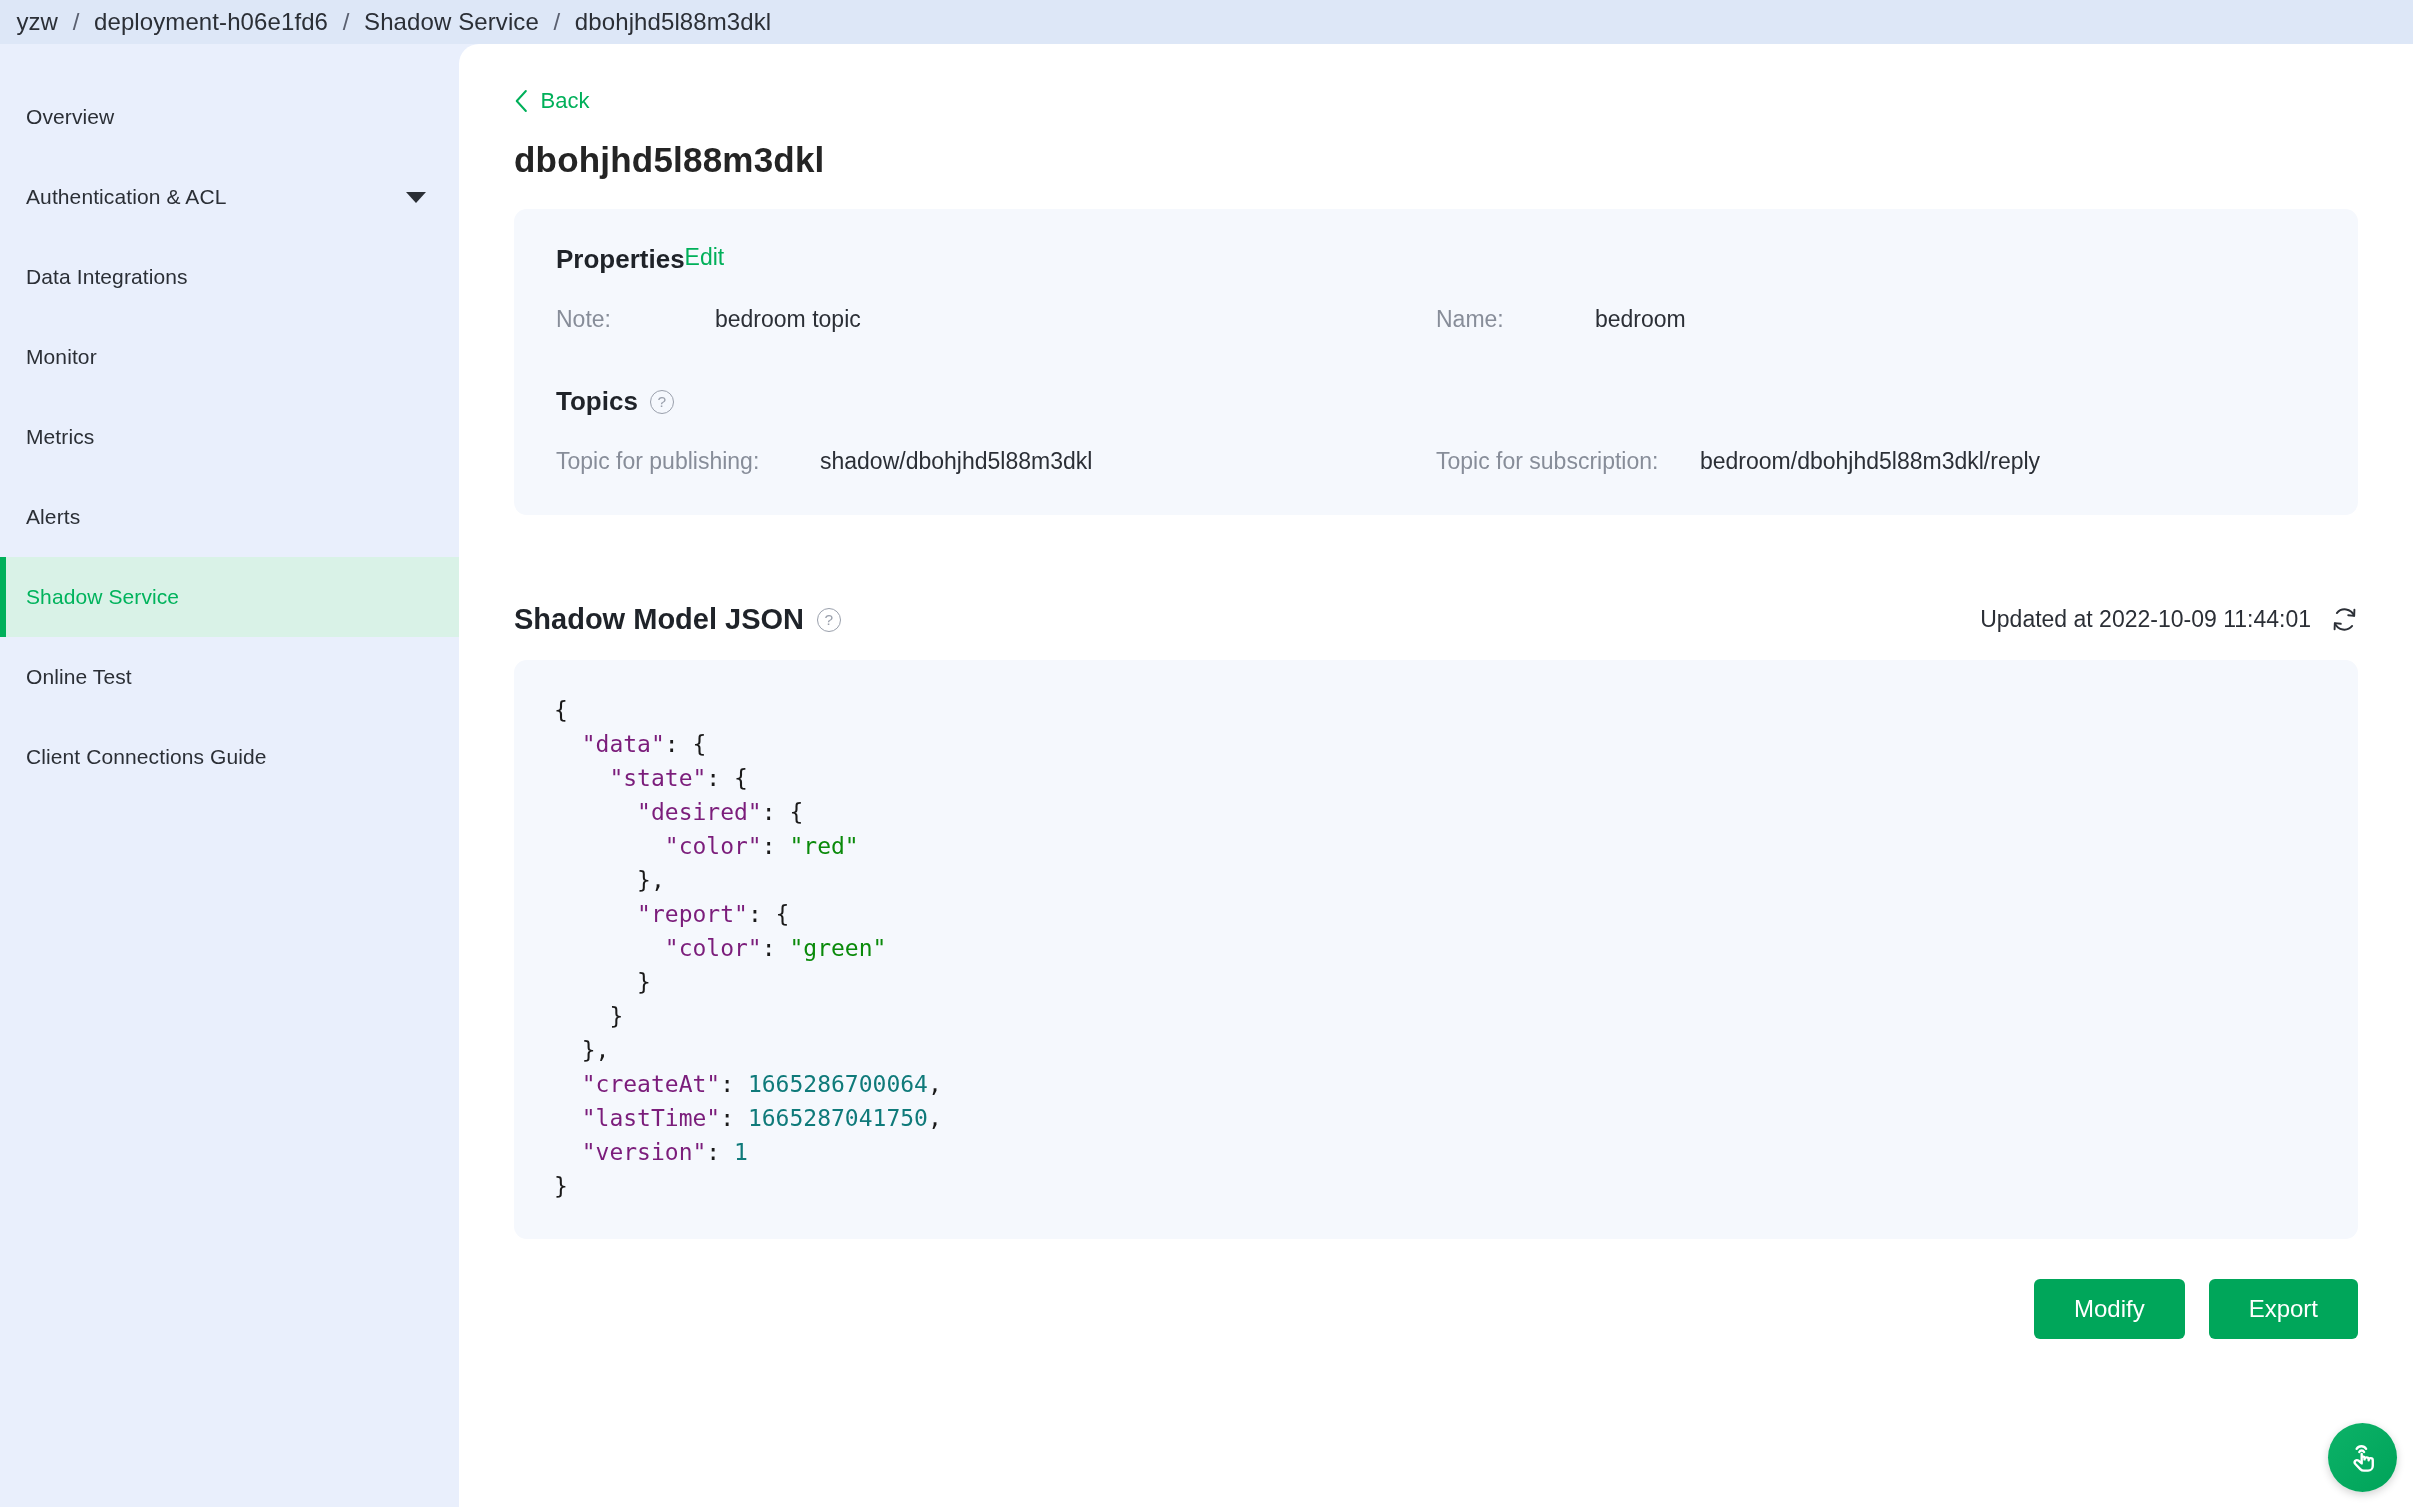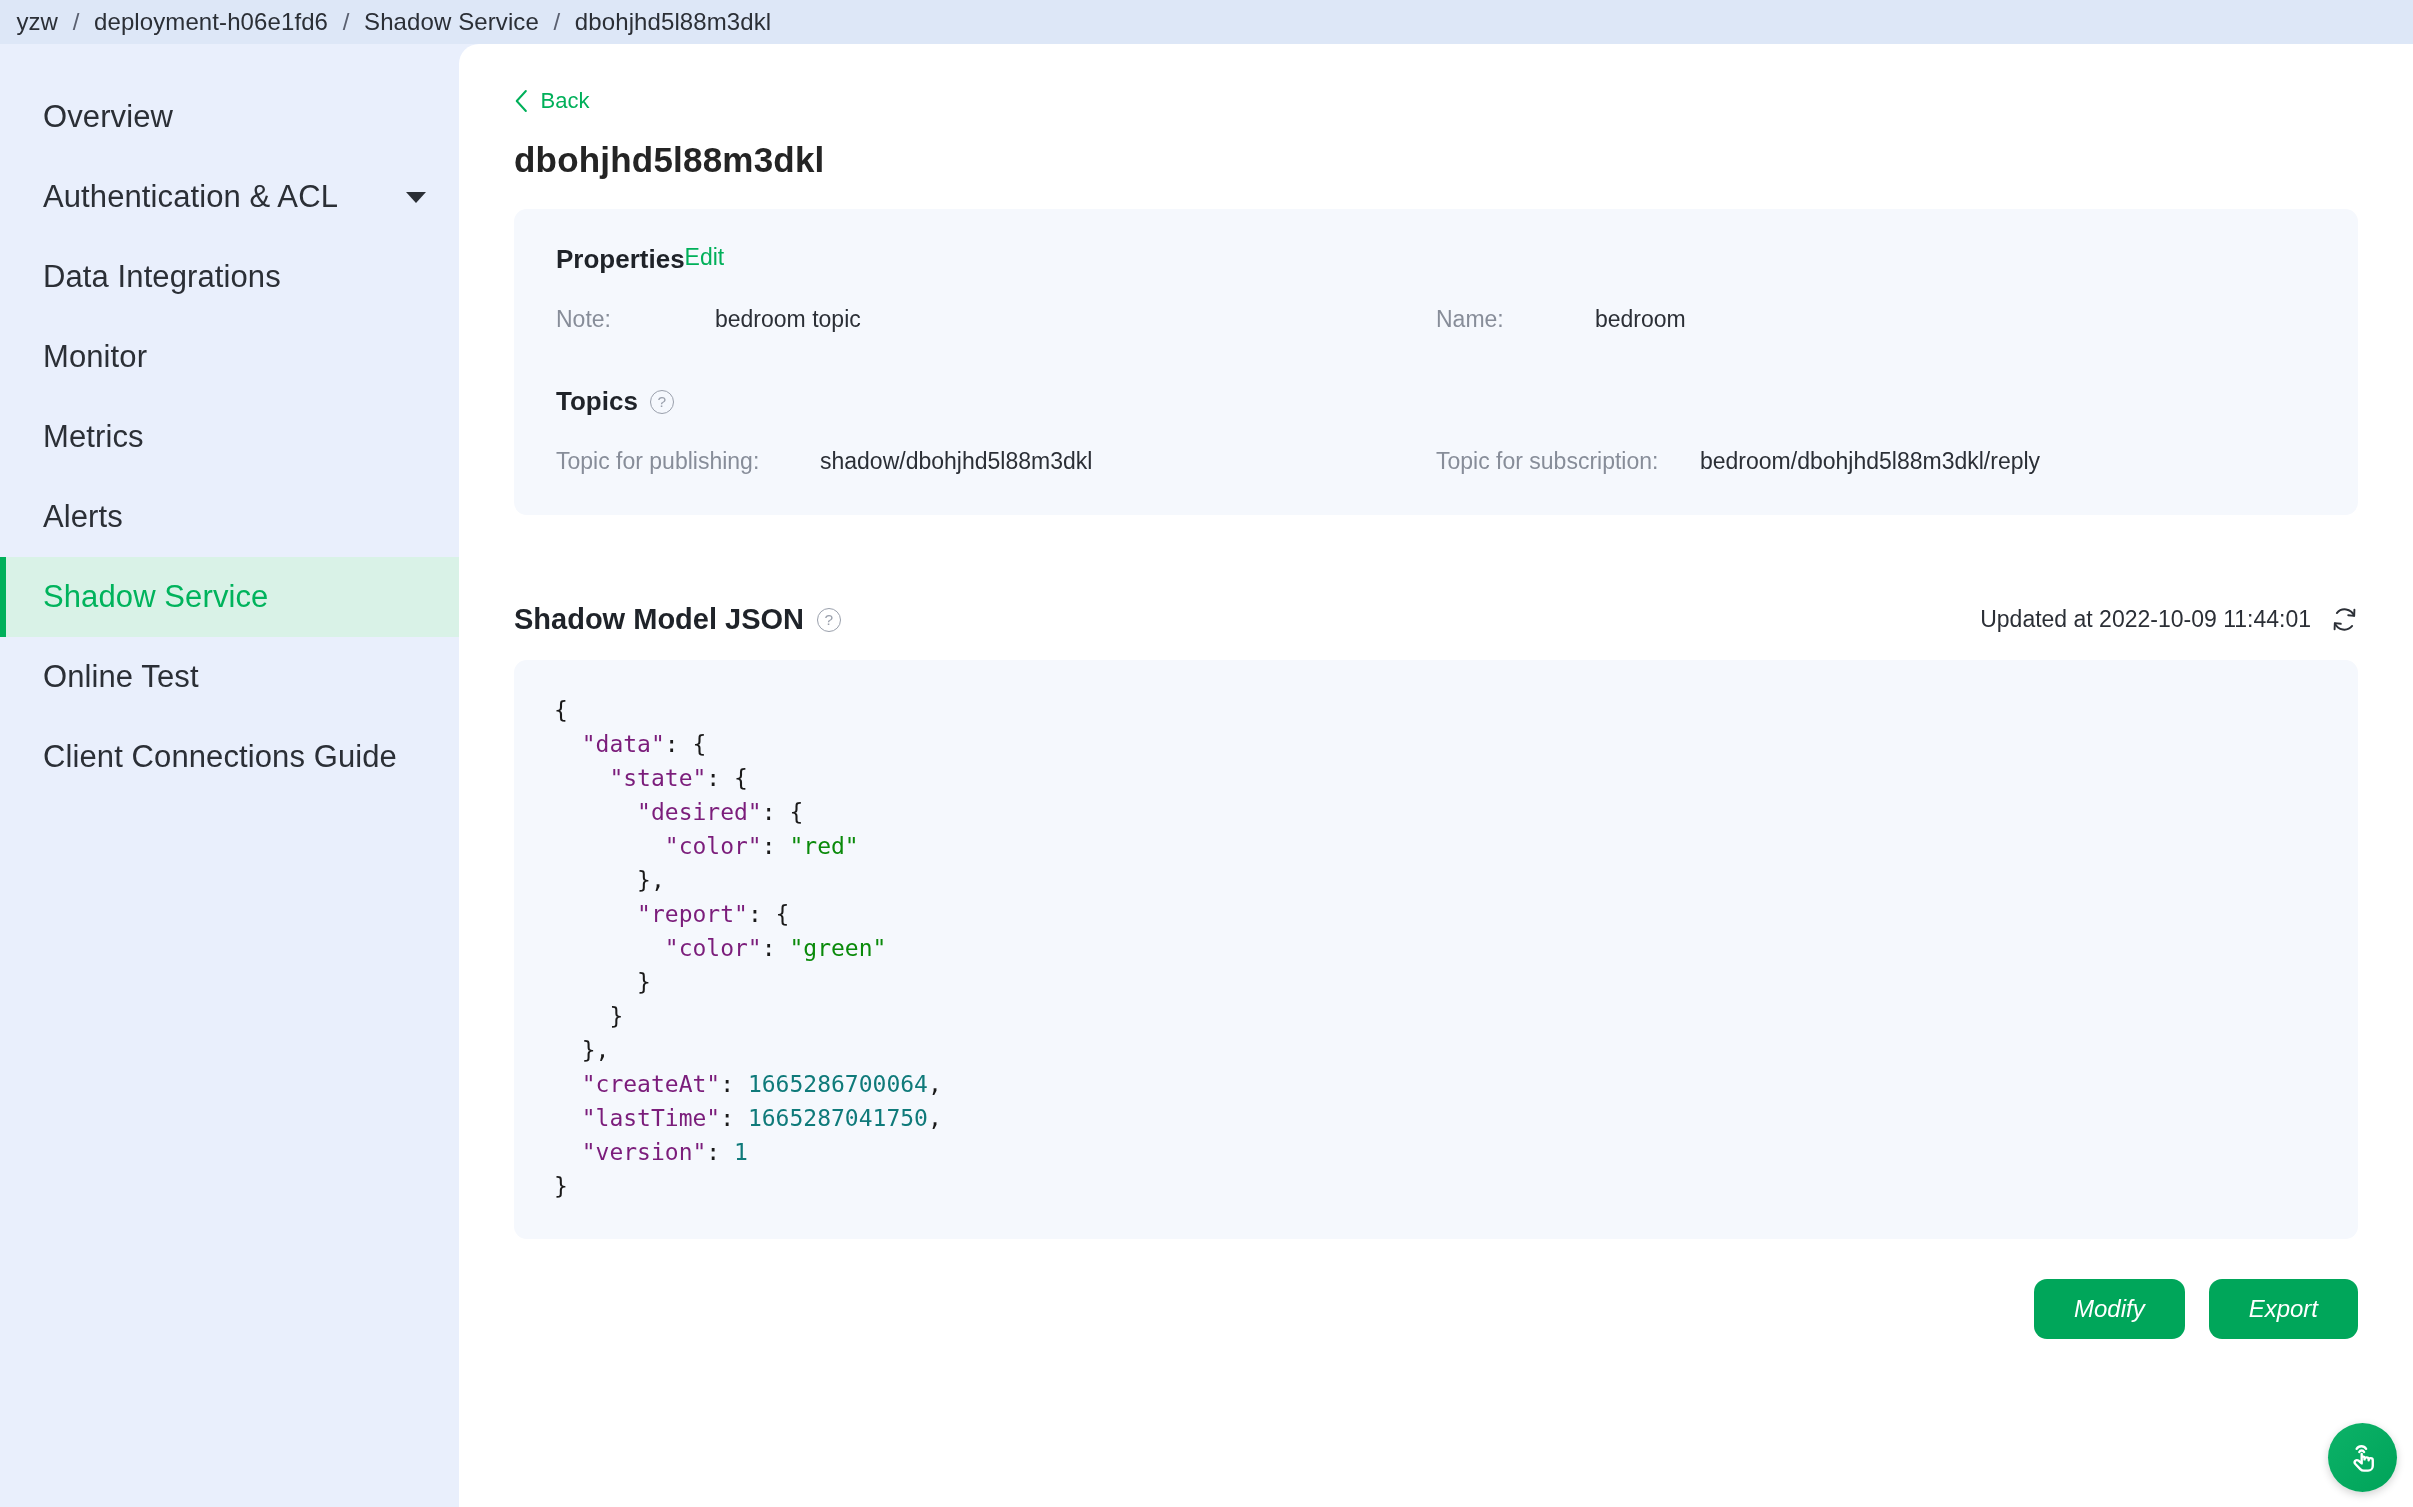--- a/index.html
+++ b/index.html
@@ -43,23 +43,23 @@
   #sidebar {
     width: 459px;
     flex: 0 0 459px;
     padding-top: 33px;
     background: #e9effc;
   }
   .nav-item {
     height: 80px;
     display: flex;
     align-items: center;
-    padding-left: 43px;
+    padding-left: 26px;
     padding-right: 33px;
-    font-size: 31px;
+    font-size: 21px;
     color: #2b2f36;
     position: relative;
     cursor: pointer;
     letter-spacing: 0.1px;
   }
   .nav-item.active {
     background: #d9f2e7;
     color: #00b35c;
   }
   .nav-item.active::before {
@@ -212,25 +212,24 @@
     display: flex;
     justify-content: flex-end;
     gap: 24px;
   }
   .btn-primary {
     background: #00a65a;
     color: #ffffff;
     font-size: 24px;
     font-family: "Liberation Sans", sans-serif;
     border: none;
-    border-radius: 13px;
+    border-radius: 6px;
     padding: 0 40px;
     height: 60px;
     cursor: pointer;
-    font-style: italic;
   }
 
   
   #fab {
     position: fixed;
     right: 16.4px;
     bottom: 14.6px;
     width: 69px;
     height: 69px;
     border-radius: 50%;

